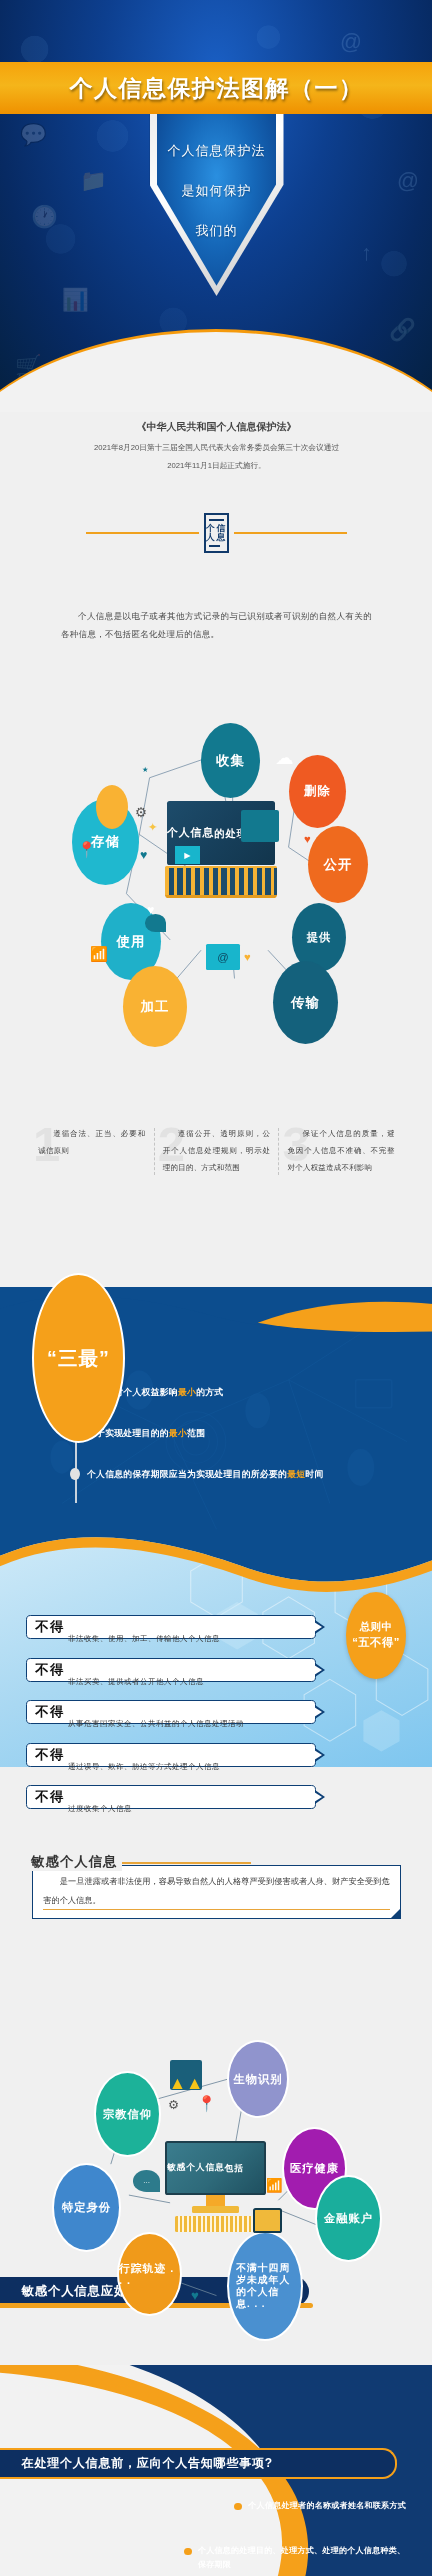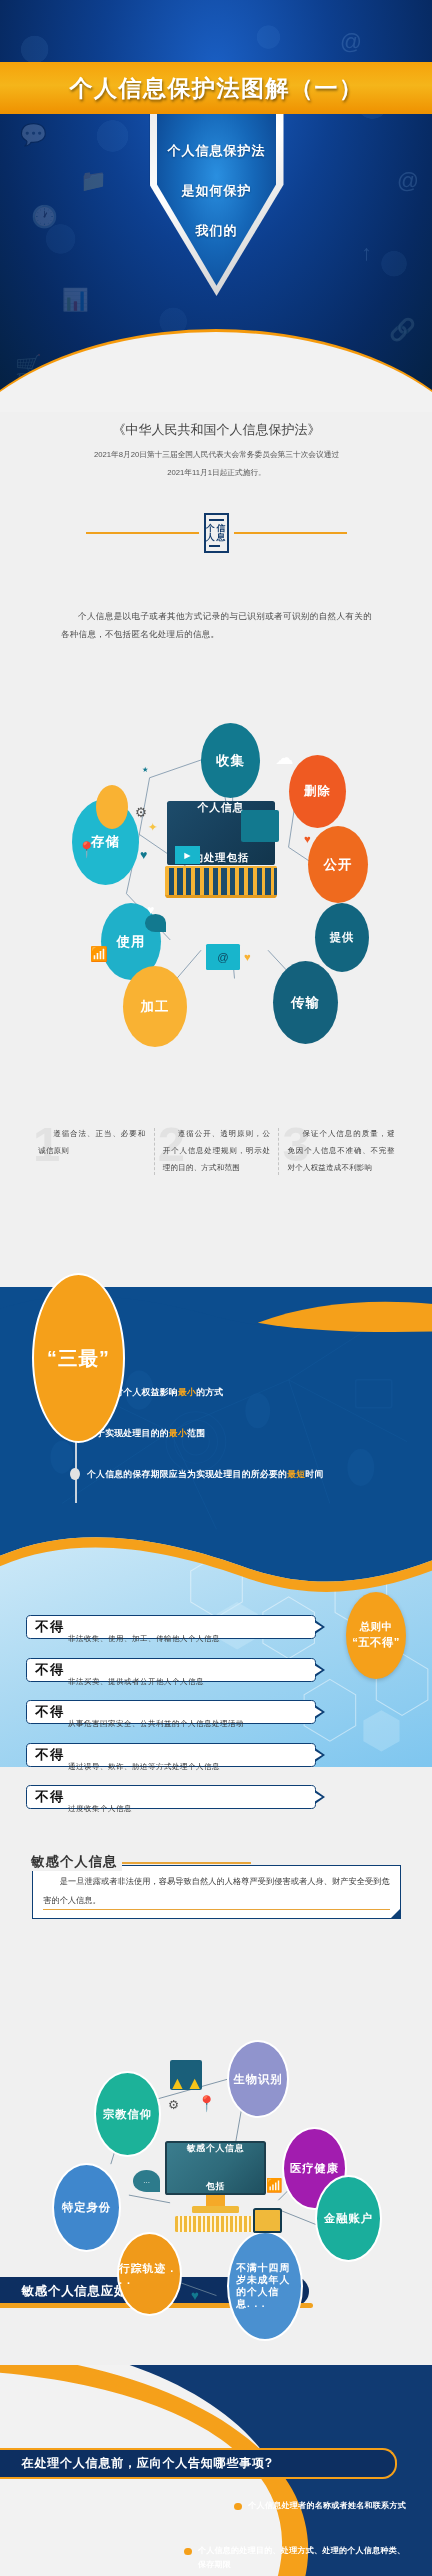--- a/index.html
+++ b/index.html
@@ -32,48 +32,48 @@
   .shield{position:absolute;inset:0;
     background:linear-gradient(150deg,#e8e8e8 0%,#ffffff 40%,#c9c9c9 100%);
     clip-path:polygon(50% 100%,0% 46%,0% 0%,100% 0%,100% 46%);
     border-radius:0 0 67px 67px / 0 0 113px 113px;
     filter:drop-shadow(0 3.1px 5.2px rgba(0,0,0,.4));}
   .shield-in{position:absolute;left:7.2px;top:7.2px;right:7.2px;bottom:10.3px;
     background:radial-gradient(ellipse at 50% 42%, #2a8fe0 0%, #1567b8 45%, #0a3d86 100%);
     clip-path:polygon(50% 100%,0% 46%,0% 0%,100% 0%,100% 46%);
     border-radius:0 0 62px 62px / 0 0 103px 103px;
     display:flex;flex-direction:column;align-items:center;justify-content:center;padding-bottom:20.6px;}
-  .shield-in div{color:#fff;font-size:13px;font-weight:bold;letter-spacing:1px;line-height:1.55;
+  .shield-in div{color:#fff;font-size:13px;font-weight:normal;letter-spacing:1px;line-height:1.55;
     text-shadow:0 1px 2.1px rgba(0,0,0,.35);margin-top:20px;}
 
   .arc-top{position:absolute;left:-62px;bottom:-247px;width:556px;height:330px;border-radius:50%;
     background:#f2f2f2;border-top:3.6px solid #f59a0c;z-index:4;}
 
   
   .sec{position:absolute;left:0;width:433px;}
   .law{text-align:center;color:#555;font-size:7.7px;line-height:2.35;}
-  .law .l1{font-size:13px;color:#444;}
+  .law .l1{font-size:10px;color:#444;font-weight:bold;}
 
   .doc-head{display:flex;align-items:center;justify-content:center;gap:0;}
   .rule{height:1.5px;background:#f0a11e;flex:1;max-width:113px;}
   .doc-icon{width:25px;height:40px;border:2.6px solid #113a6b;position:relative;margin:0 5.2px;
     display:flex;flex-direction:row;align-items:center;justify-content:center;color:#113a6b;
     font-size:8.8px;font-weight:bold;line-height:1.05;background:#f0f0f0;}
   .doc-icon::before{content:"";position:absolute;top:3.6px;left:3.1px;right:3.1px;height:2.1px;background:#113a6b;}
   .doc-icon::after{content:"";position:absolute;bottom:3.6px;left:3.1px;right:7.2px;height:2.1px;background:#113a6b;}
   .doc-icon i{font-style:normal;display:block;}
 
   .para{color:#4a4a4a;font-size:8.5px;line-height:2.15;text-align:justify;letter-spacing:0.3px;}
 
   
   .bub{position:absolute;border-radius:50%;display:flex;align-items:center;justify-content:center;
        color:#fff;font-weight:bold;text-align:left;line-height:1.15;letter-spacing:1px;}
   .lap{position:absolute;}
   .lap .screen{background:linear-gradient(135deg,#1d4c6b 0%,#17405c 50%,#12354c 100%);
-    border-radius:2.6px;display:flex;flex-direction:column;align-items:center;justify-content:space-between;
+    border-radius:2.6px;display:flex;flex-direction:row;align-items:center;justify-content:flex-start;
     color:#fff;font-weight:bold;}
   .lap .base{background:#f5b335;border-radius:1.5px 1.5px 3.6px 3.6px;}
   .deco{position:absolute;}
 
   
   .shead{position:relative;height:32px;}
   .shead .bar{position:absolute;left:0;top:0;width:315px;height:29px;background:#0d2f61;
     border-radius:0 14.4px 14.4px 0;display:flex;align-items:center;padding-left:21.6px;}
   .shead .bar span{color:#fff;font-size:12.4px;font-weight:bold;letter-spacing:0.8px;}
   .shead .ubar{position:absolute;left:0;top:26px;width:319px;height:4.6px;background:#f0a11e;border-radius:0 2.6px 2.6px 0;}
@@ -201,21 +201,21 @@
         <line x1="520" y1="490" x2="585" y2="560"></line>
         <line x1="450" y1="490" x2="455" y2="545"></line>
       </g>
     </svg>
 
     <div class="bub" style="left:201px;top:25px;width:59px;height:75px;background:#12798f;font-size:13.4px">收集</div>
     <div class="bub" style="left:289px;top:57px;width:57px;height:73px;background:#ef5a22;font-size:12.4px">删除</div>
     <div class="bub" style="left:72px;top:101px;width:67px;height:86px;background:#1fb8cf;font-size:13.4px">存储</div>
     <div class="bub" style="left:308px;top:128px;width:60px;height:77px;background:#ef6a1e;font-size:13.4px">公开</div>
     <div class="bub" style="left:101px;top:205px;width:60px;height:77px;background:#1fb0c9;font-size:13.4px">使用</div>
-    <div class="bub" style="left:315px;top:205px;width:54px;height:69px;background:#12657f;font-size:11.3px">提供</div>
+    <div class="bub" style="left:292px;top:205px;width:54px;height:69px;background:#12657f;font-size:11.3px">提供</div>
     <div class="bub" style="left:123px;top:268px;width:64px;height:81px;background:#f9b233;font-size:13.4px">加工</div>
     <div class="bub" style="left:273px;top:263px;width:65px;height:83px;background:#14617c;font-size:13.4px">传输</div>
 
     <div class="lap" style="left:165px;top:103px;width:112px;height:98px">
       <div class="screen" style="width:108px;height:64px;margin:0 auto">
         <span style="font-size:10.8px;letter-spacing:1px">个人信息</span>
         <span style="font-size:10.3px;letter-spacing:1px;margin-top:2.6px">的处理包括</span>
       </div>
       <div class="base" style="width:112px;height:32px;margin-top:1px;
         background:repeating-linear-gradient(90deg,#f5b335 0 3.6px,#1d4c6b 3.6px 8.8px) , #f5b335;

